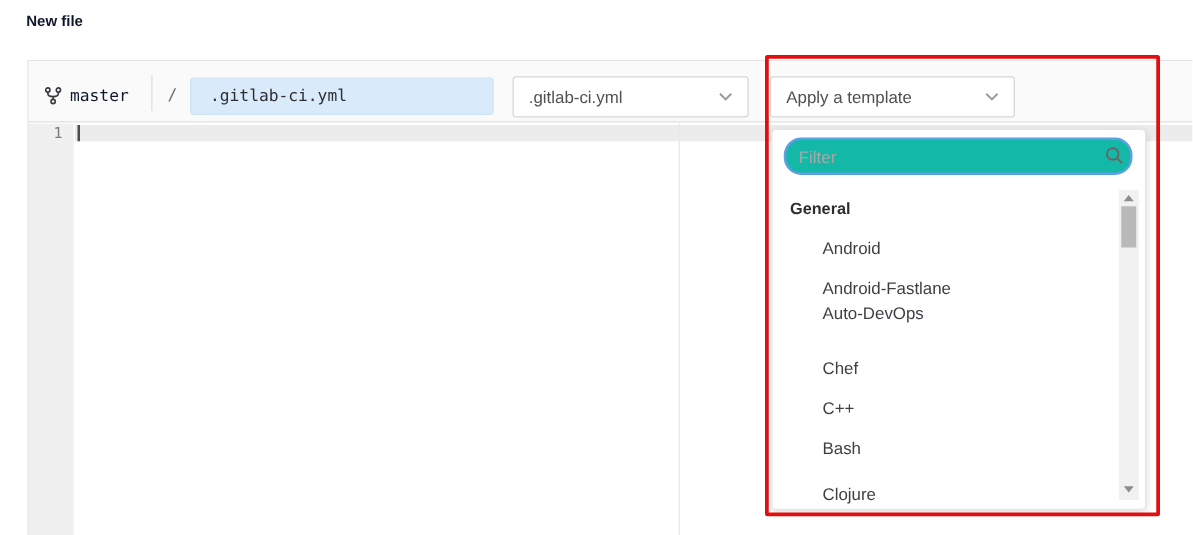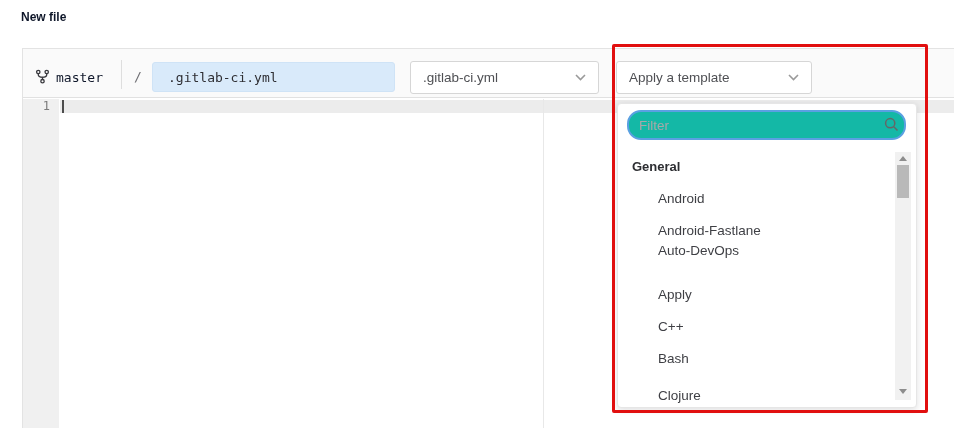--- a/index.html
+++ b/index.html
@@ -170,21 +170,21 @@
 <svg class="abs search-icon" viewBox="0 0 15 15">
   <circle cx="6.2" cy="6.2" r="4.6" stroke="#666" stroke-width="1.5" fill="none"></circle>
   <path d="M9.8 9.8 L13.5 13.5" stroke="#666" stroke-width="1.5"></path>
 </svg>
 
 <div class="abs group-header">General</div>
 
 <div class="abs template-option" style="top:191px">Android</div>
 <div class="abs template-option" style="top:223px">Android-Fastlane</div>
 <div class="abs template-option" style="top:243px">Auto-DevOps</div>
-<div class="abs template-option" style="top:287px">Apply</div>
+<div class="abs template-option" style="top:287px">Chef</div>
 <div class="abs template-option" style="top:319px">C++</div>
 <div class="abs template-option" style="top:351px">Bash</div>
 <div class="abs template-option" style="top:388px">Clojure</div>
 
 <div class="abs scroll-track"></div>
 <div class="abs scroll-arrow up"></div>
 <div class="abs scroll-thumb"></div>
 <div class="abs scroll-arrow down"></div>
 
 <div class="abs annotation-rect"></div>

